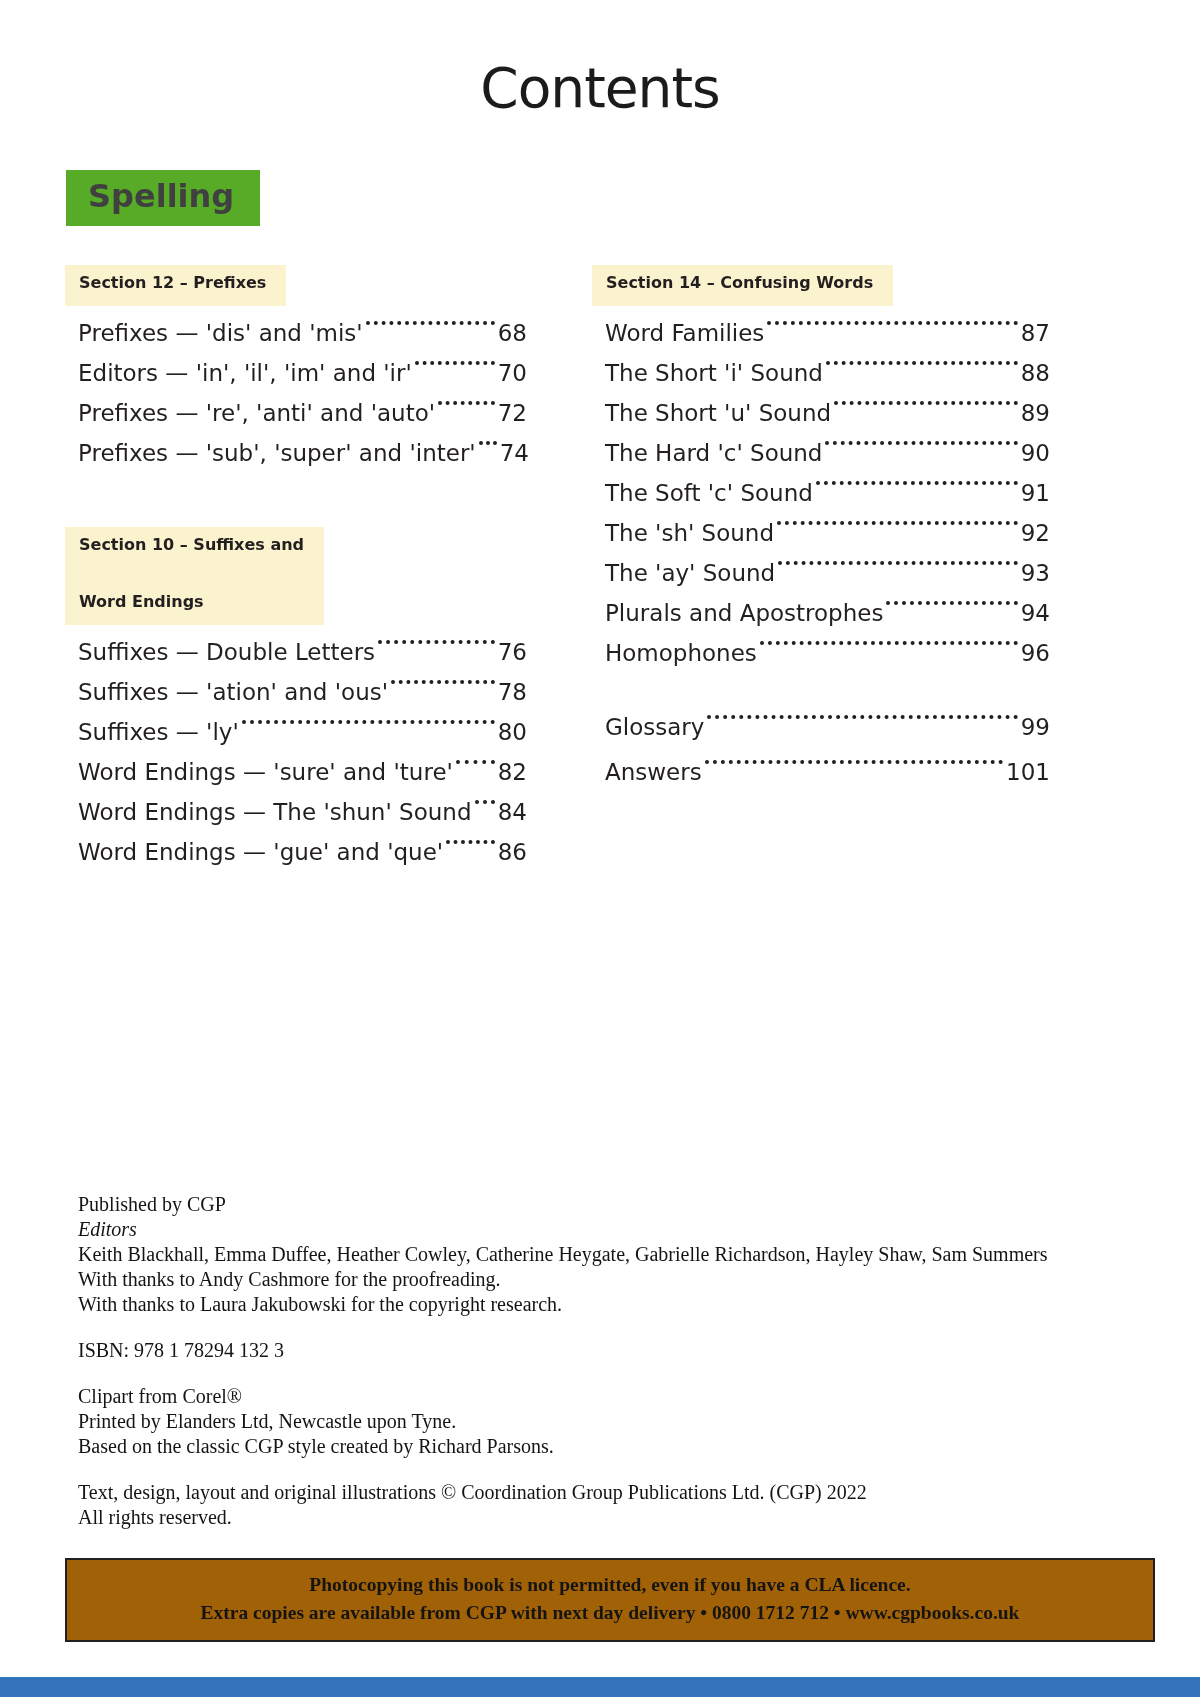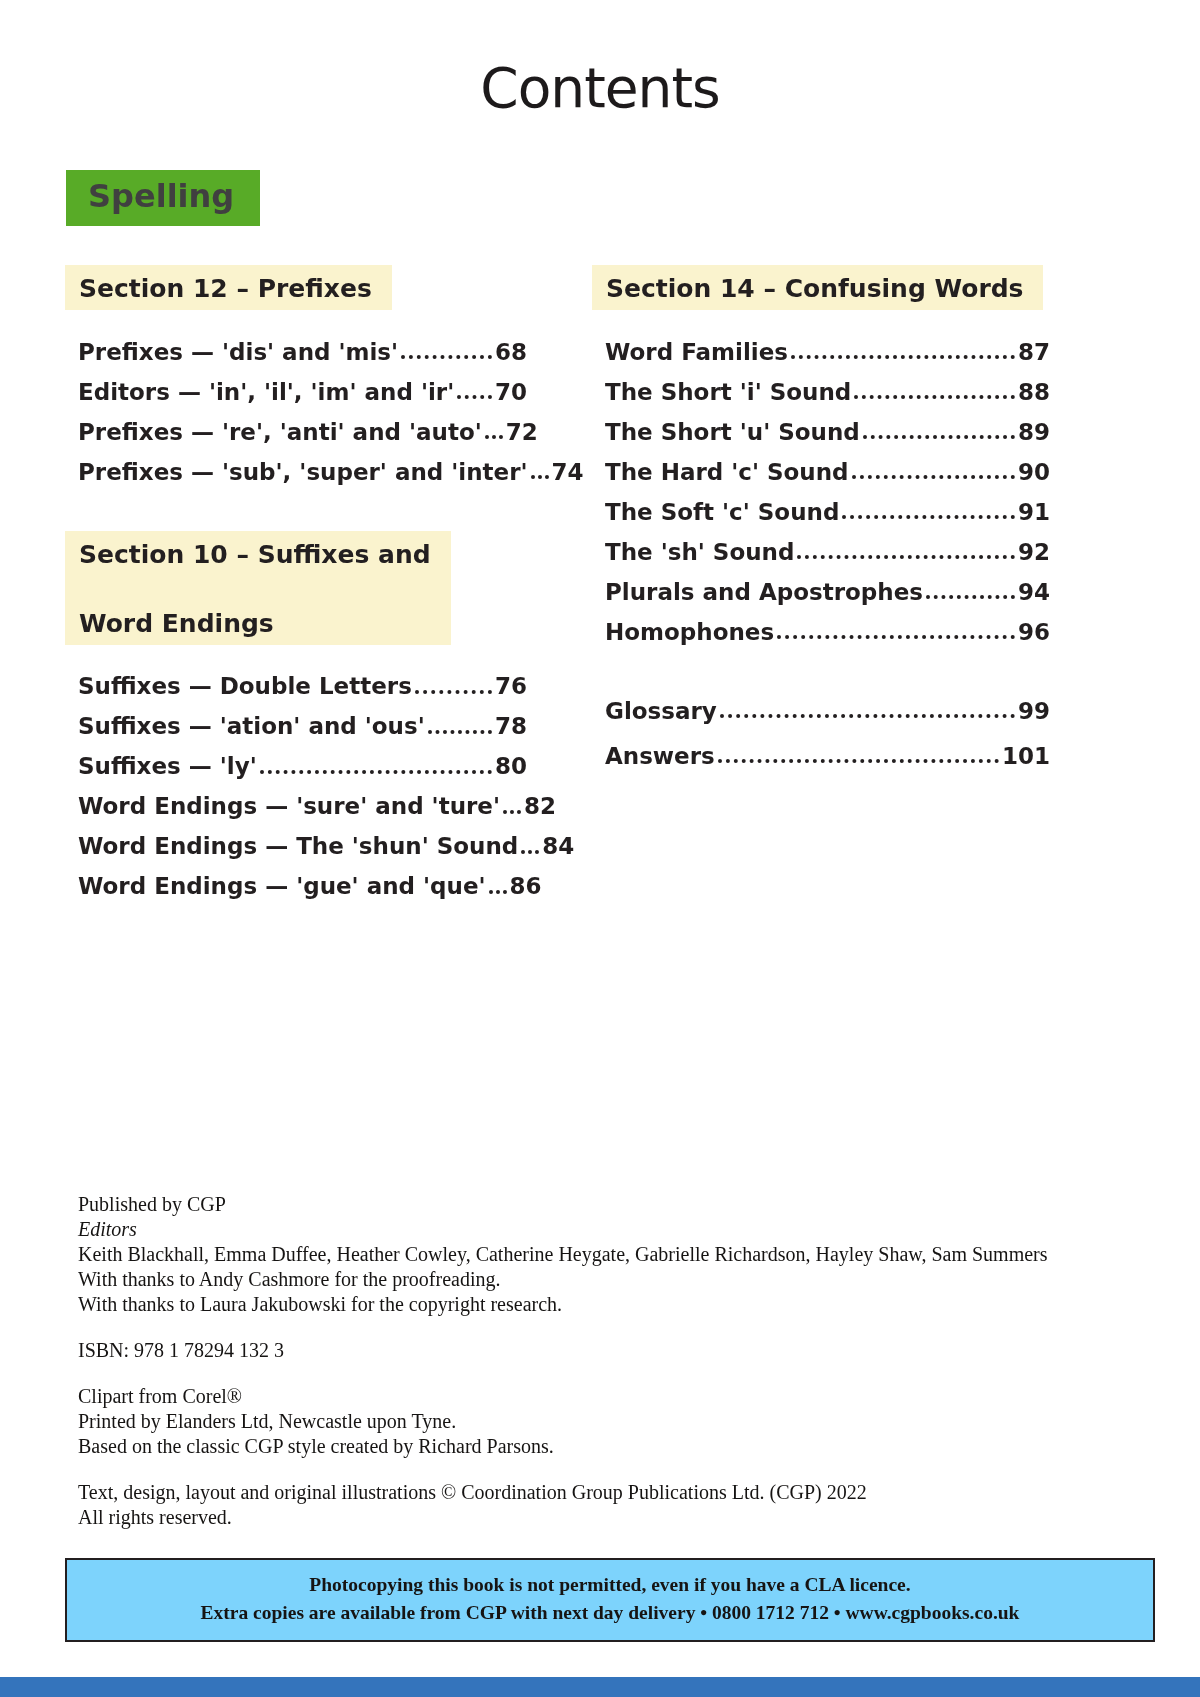--- a/index.html
+++ b/index.html
@@ -9,44 +9,44 @@
   .title{position:absolute;top:56px;left:0;width:100%;text-align:center;
          font-size:55px;font-weight:normal;letter-spacing:-1px;color:#1d1a1b;}
 
   .badge{position:absolute;left:66px;top:170px;background:#58ab27;color:#404040;
          font-size:32px;font-weight:bold;padding:7px 26px 11px 22px;}
 
   .col{position:absolute;top:265px;}
   .col-left{left:65px;width:462px;}
   .col-right{left:592px;width:458px;}
 
-  .sec-head{display:inline-block;background:#faf3ce;font-size:25px;font-weight:bold;
-            padding:8px 20px 6px 14px;line-height:1.25;}
+  .sec-head{display:inline-block;background:#faf3ce;font-size:16px;font-weight:bold;
+            padding:8px 20px 13px 14px;line-height:1.25;}
   .sec-head .l2{text-align:left;padding-right:4px;margin-top:37px;}
 
   .toc{margin-top:15px;padding-left:13px;}
-  .toc-row{display:flex;align-items:flex-end;height:40px;font-size:23px;font-weight:bold;}
+  .toc-row{display:flex;align-items:flex-start;height:40px;font-size:23px;font-weight:normal;}
   .toc-label,.toc-page{line-height:1.1;white-space:nowrap;}
   .toc-dots{flex:1;border-bottom:4px dotted #231f20;margin:0 3px 6px 3px;min-width:18px;}
 
   .sec2{margin-top:46px;}
   .extras{margin-top:34px;}
   .extras .toc-row{height:45px;}
 
   .imprint{position:absolute;left:78px;top:1192px;width:1060px;
            font-family:"Liberation Serif","DejaVu Serif",serif;font-size:20px;
            line-height:25px;color:#161413;}
   .imprint p{margin:0;}
   .imprint .gap{height:21px;}
   .italic{font-style:italic;}
 
   .notice{position:absolute;left:65px;top:1558px;width:1066px;border:2px solid #231f20;
           text-align:center;font-family:"Liberation Serif","DejaVu Serif",serif;
           font-size:19.5px;font-weight:bold;color:#161413;padding:11px 10px 13px 10px;
-          line-height:28px;background:#7dd3fc;}
+          line-height:28px;background:#a16207;}
 
   .bottom-bar{position:absolute;left:0;bottom:0;width:100%;height:20px;background:#3474bc;}
 </style>
 </head>
 <body>
 
 <div class="page">
 
   <div class="title">Contents</div>
 
@@ -145,20 +145,25 @@
       </div>
       <div class="toc-row">
         <span class="toc-label">The Soft 'c' Sound</span>
         <span class="toc-dots"></span>
         <span class="toc-page">91</span>
       </div>
       <div class="toc-row">
         <span class="toc-label">The 'sh' Sound</span>
         <span class="toc-dots"></span>
         <span class="toc-page">92</span>
+      </div>
+      <div class="toc-row">
+        <span class="toc-label">The 'ay' Sound</span>
+        <span class="toc-dots"></span>
+        <span class="toc-page">93</span>
       </div>
       <div class="toc-row">
         <span class="toc-label">Plurals and Apostrophes</span>
         <span class="toc-dots"></span>
         <span class="toc-page">94</span>
       </div>
       <div class="toc-row">
         <span class="toc-label">Homophones</span>
         <span class="toc-dots"></span>
         <span class="toc-page">96</span>

